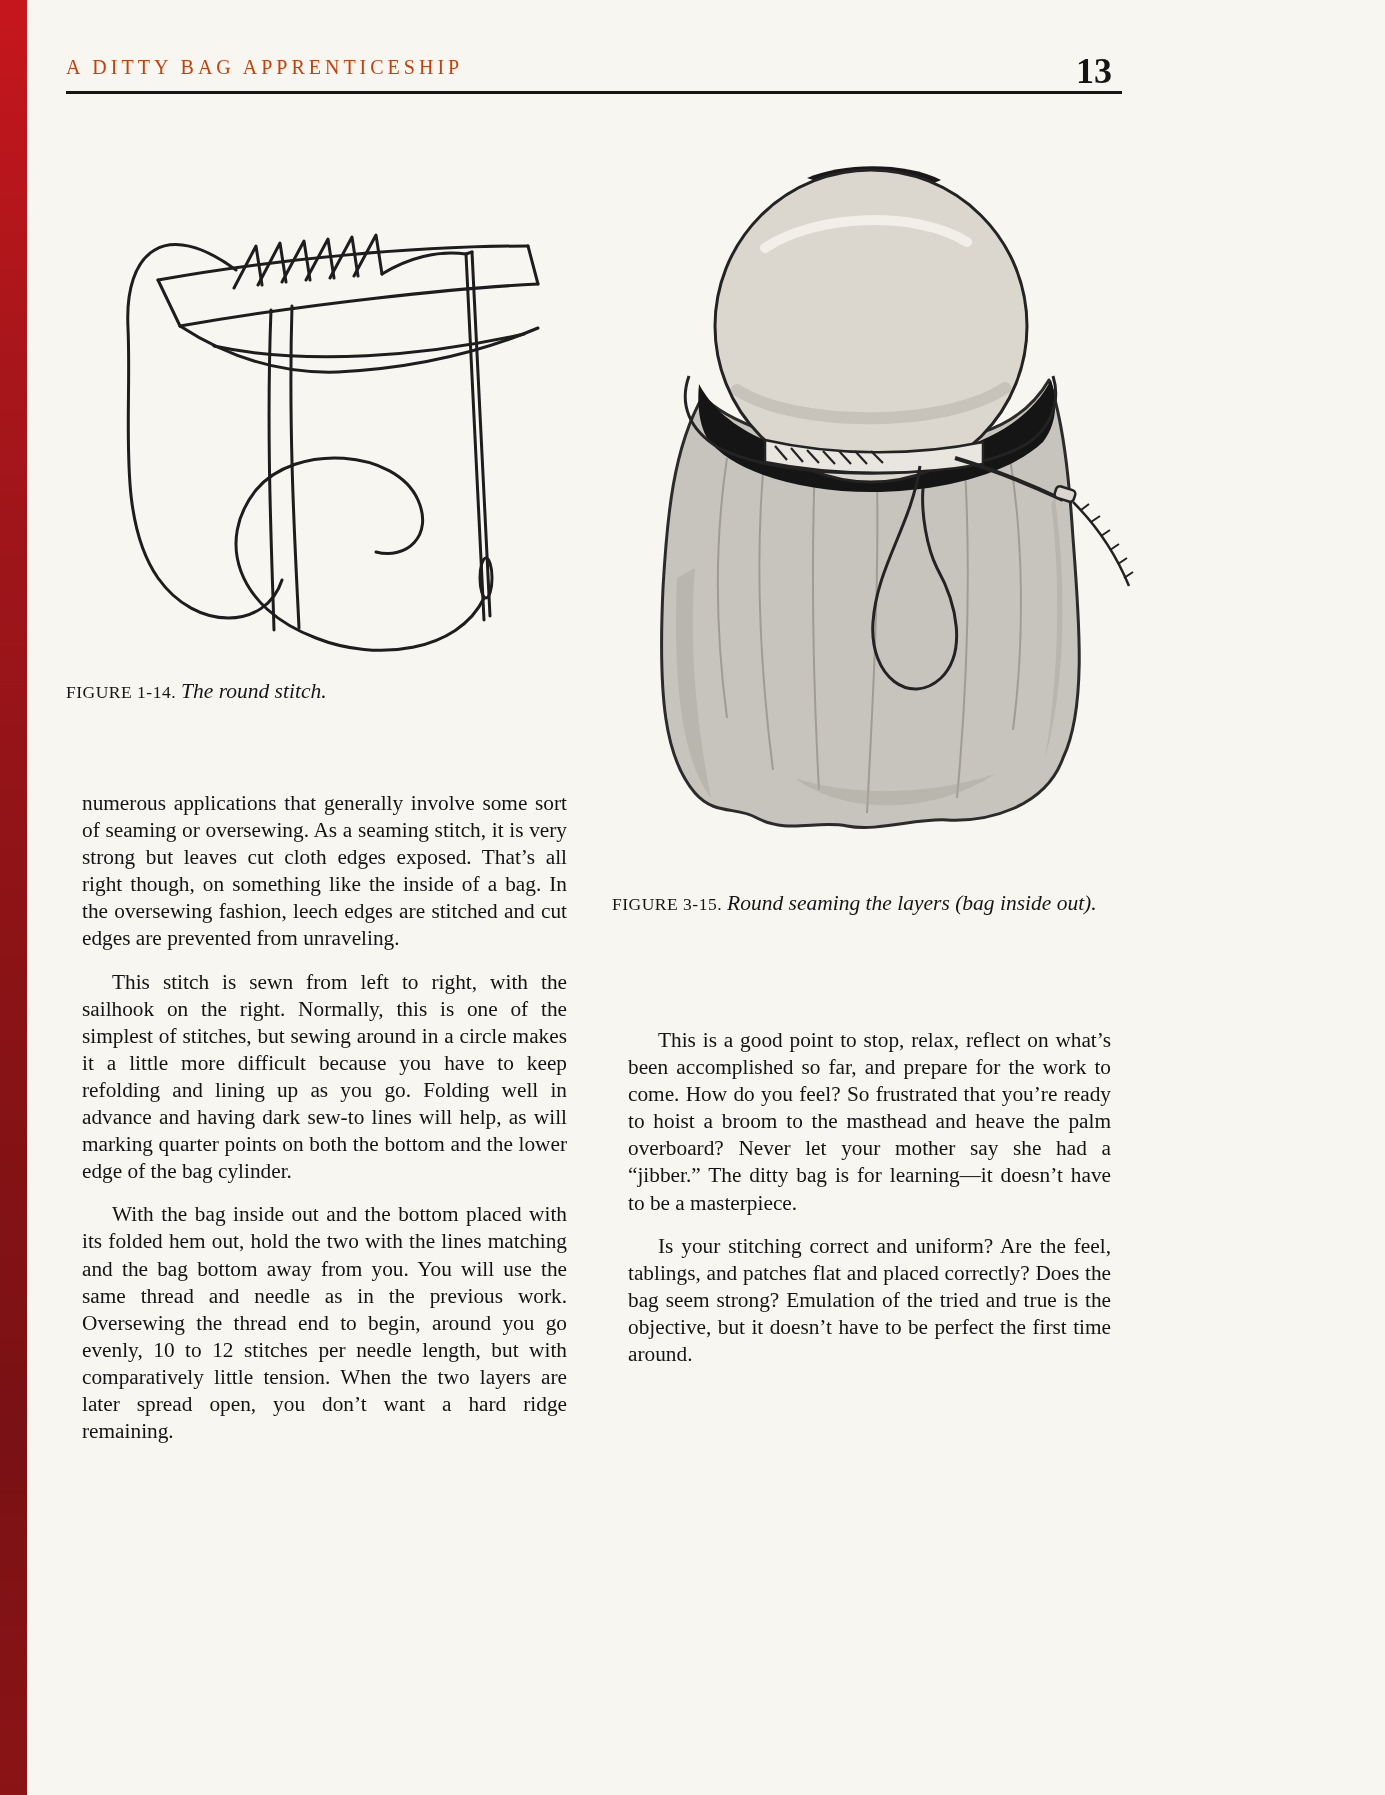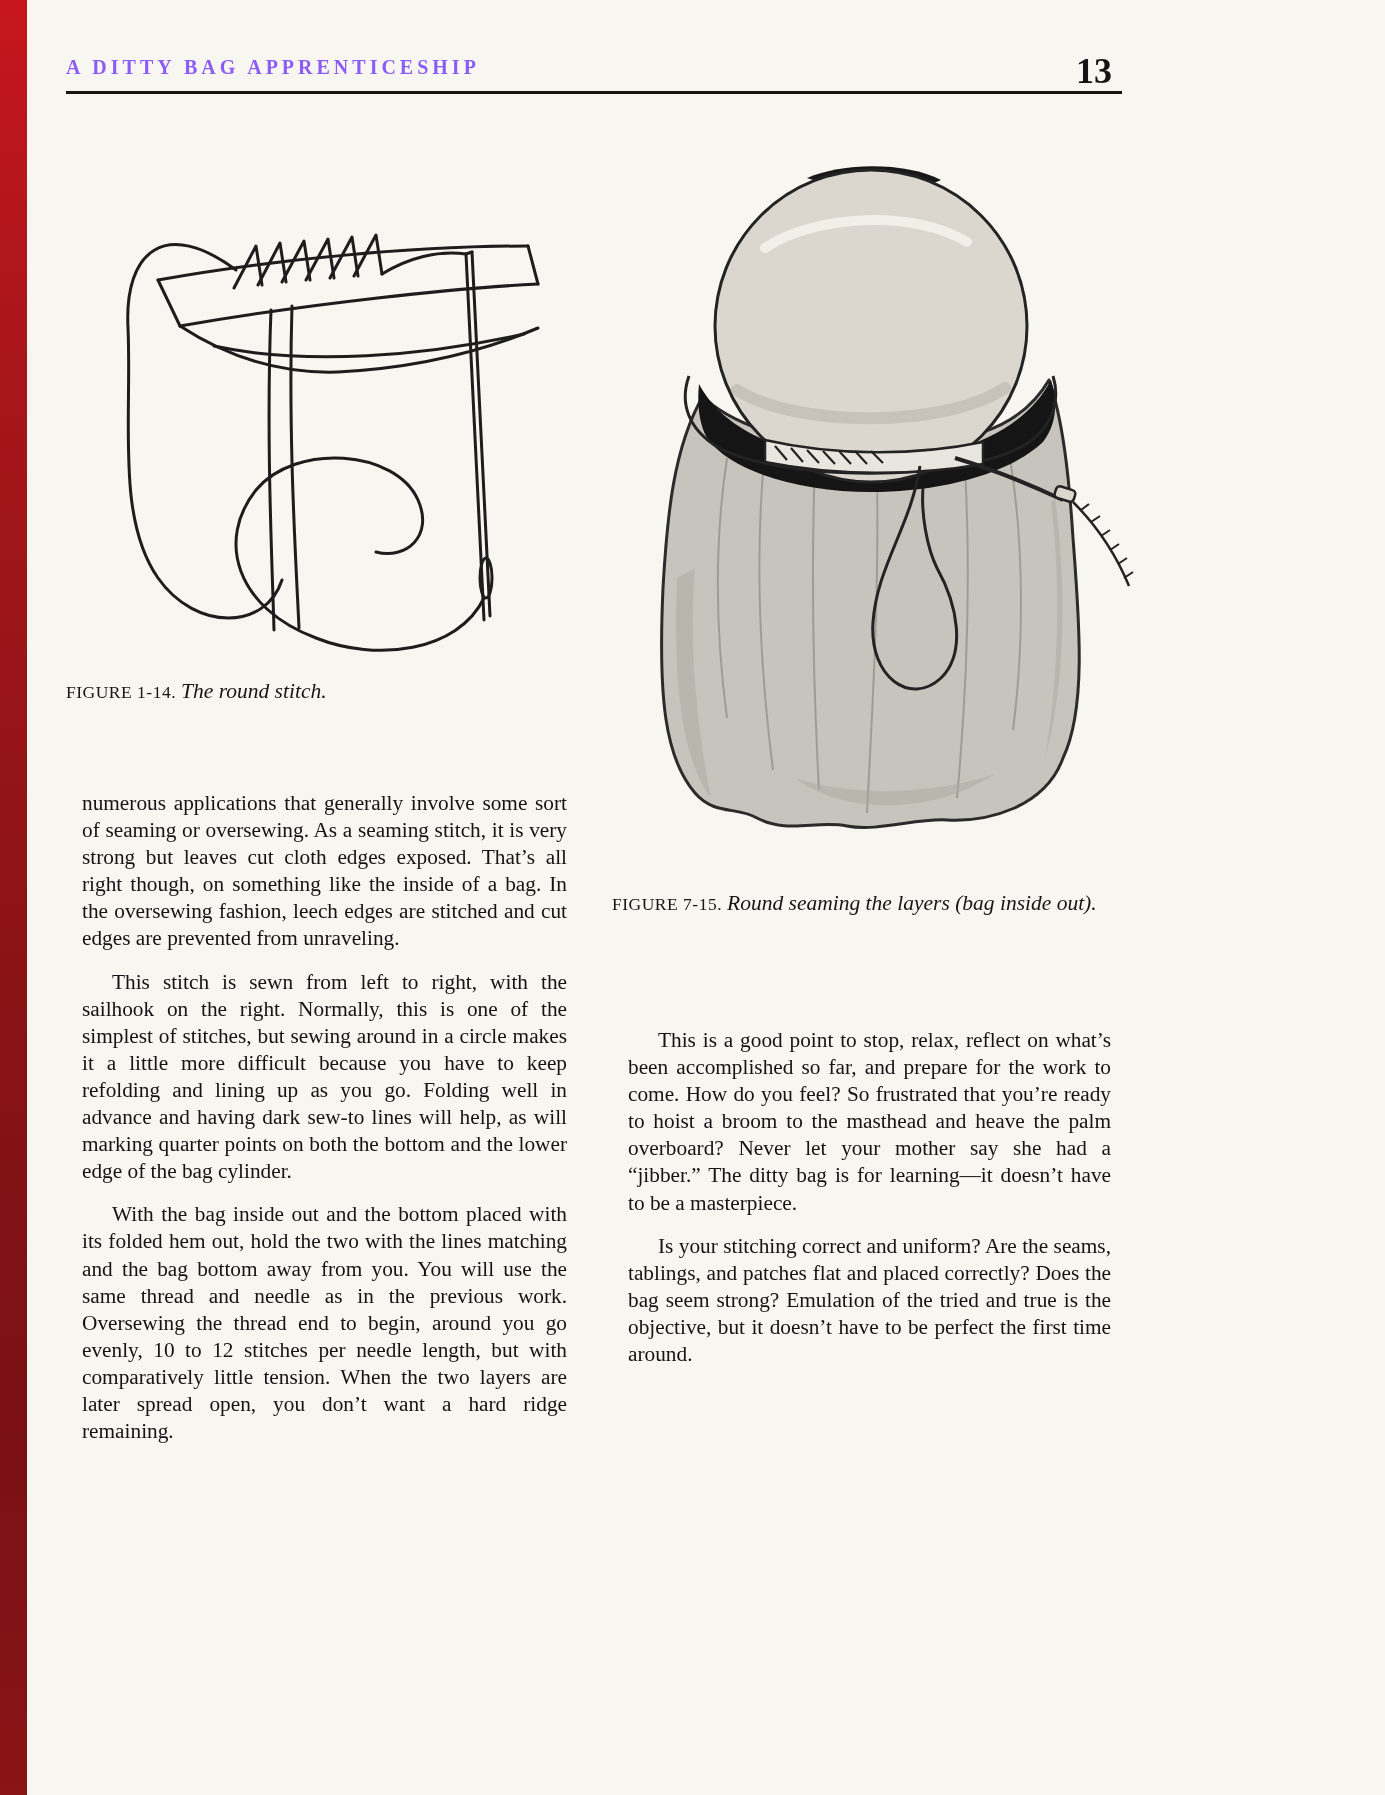--- a/index.html
+++ b/index.html
@@ -16,23 +16,23 @@
   .scan-edge {
     position: absolute;
     left: 0; top: 0;
     width: 27px; height: 1795px;
     background: linear-gradient(180deg, #c6161d 0%, #a8161b 20%, #8a1316 55%, #7a1114 80%, #8a1416 100%);
   }
   .page-header-title {
     position: absolute;
     left: 66px; top: 56px;
     font-size: 20px;
-    font-weight: bold;
+    font-weight: normal;
     letter-spacing: 4px;
-    color: #8b5cf6;
+    color: #c2410c;
     white-space: nowrap;
   }
   .page-number {
     position: absolute;
     left: 1076px; top: 50px;
     font-size: 36px;
     font-weight: bold;
     color: #141414;
   }
   .header-rule {
@@ -178,26 +178,26 @@
     </g>
   </svg>
 </div>
 
 <div class="caption caption-14">
   <span class="fig-label">FIGURE 1-14.</span>
   <span class="fig-text">The round stitch.</span>
 </div>
 
 <div class="caption caption-15">
-  <span class="fig-label">FIGURE 7-15.</span>
+  <span class="fig-label">FIGURE 3-15.</span>
   <span class="fig-text">Round seaming the layers (bag inside out).</span>
 </div>
 
 <div class="text-column left-column">
   <p>numerous applications that generally involve some sort of seaming or oversewing. As a seaming stitch, it is very strong but leaves cut cloth edges exposed. That’s all right though, on something like the inside of a bag. In the oversewing fashion, leech edges are stitched and cut edges are prevented from unraveling.</p>
   <p class="indent">This stitch is sewn from left to right, with the sailhook on the right. Normally, this is one of the simplest of stitches, but sewing around in a circle makes it a little more difficult because you have to keep refolding and lining up as you go. Folding well in advance and having dark sew-to lines will help, as will marking quarter points on both the bottom and the lower edge of the bag cylinder.</p>
   <p class="indent">With the bag inside out and the bottom placed with its folded hem out, hold the two with the lines matching and the bag bottom away from you. You will use the same thread and needle as in the previous work. Oversewing the thread end to begin, around you go evenly, 10 to 12 stitches per needle length, but with comparatively little tension. When the two layers are later spread open, you don’t want a hard ridge remaining.</p>
 </div>
 
 <div class="text-column right-column">
   <p class="indent">This is a good point to stop, relax, reflect on what’s been accomplished so far, and prepare for the work to come. How do you feel? So frustrated that you’re ready to hoist a broom to the masthead and heave the palm overboard? Never let your mother say she had a “jibber.” The ditty bag is for learning—it doesn’t have to be a masterpiece.</p>
-  <p class="indent">Is your stitching correct and uniform? Are the seams, tablings, and patches flat and placed correctly? Does the bag seem strong? Emulation of the tried and true is the objective, but it doesn’t have to be perfect the first time around.</p>
+  <p class="indent">Is your stitching correct and uniform? Are the feel, tablings, and patches flat and placed correctly? Does the bag seem strong? Emulation of the tried and true is the objective, but it doesn’t have to be perfect the first time around.</p>
 </div>
 
 </body></html>

